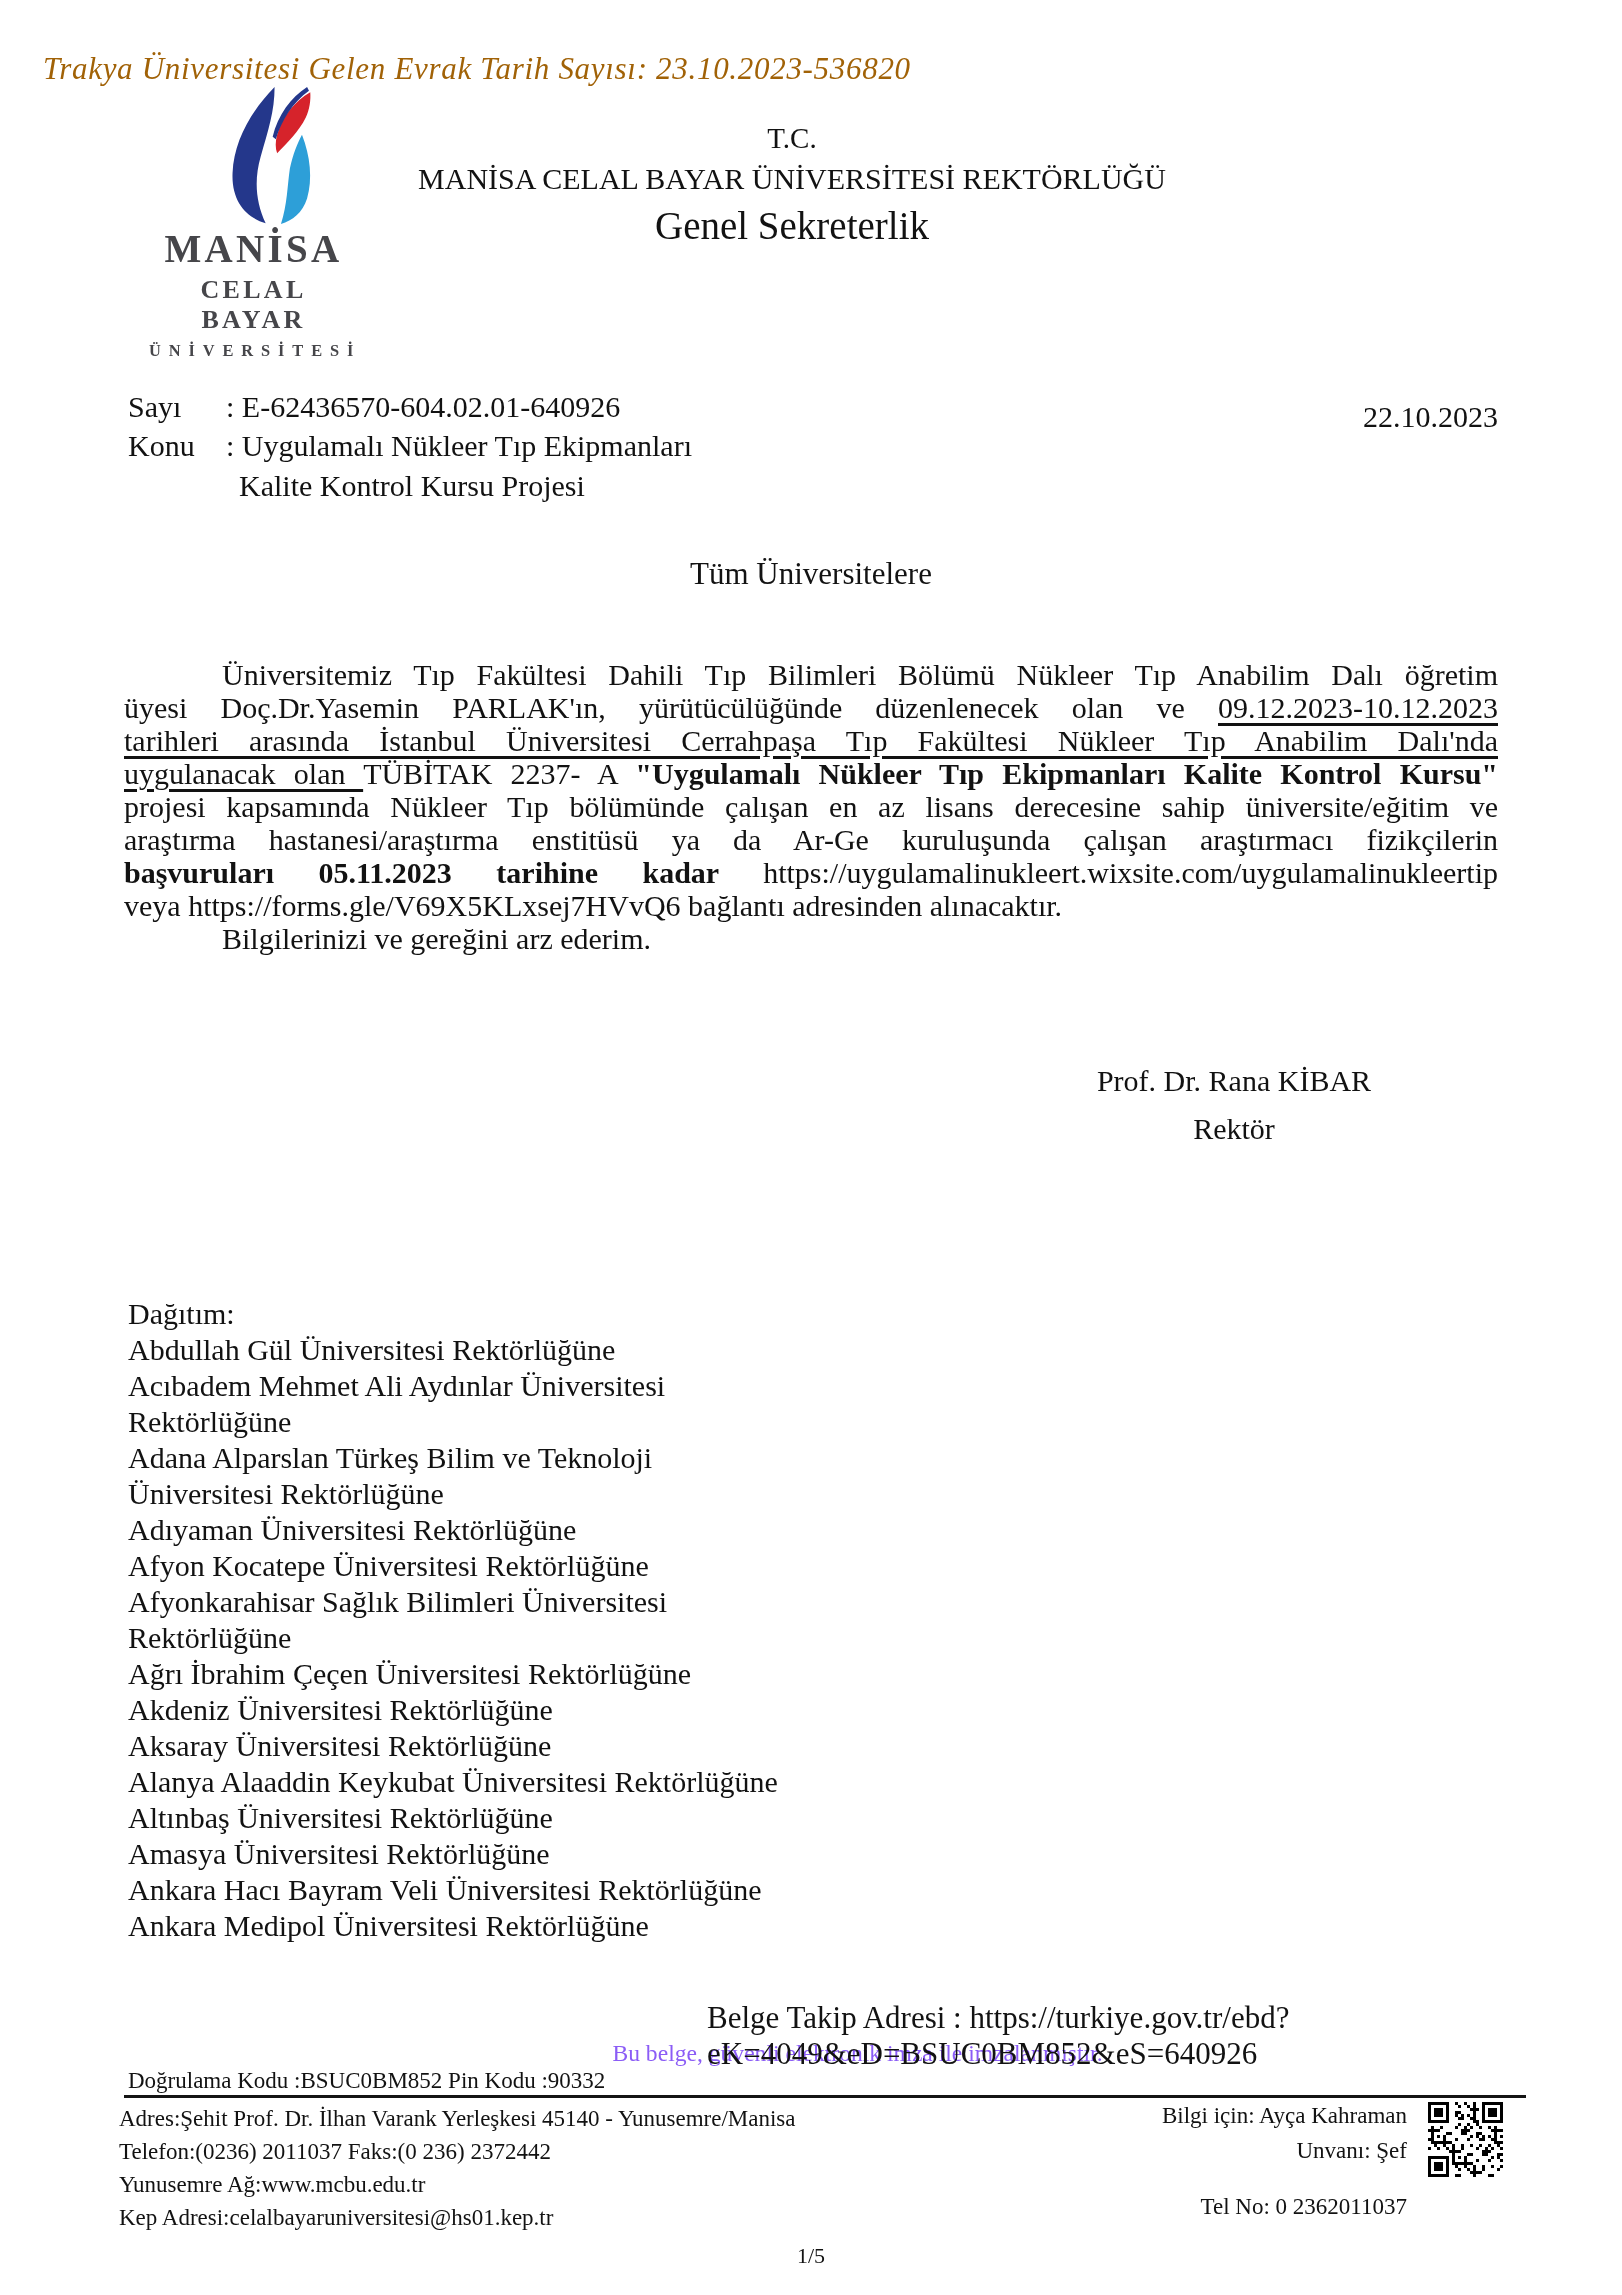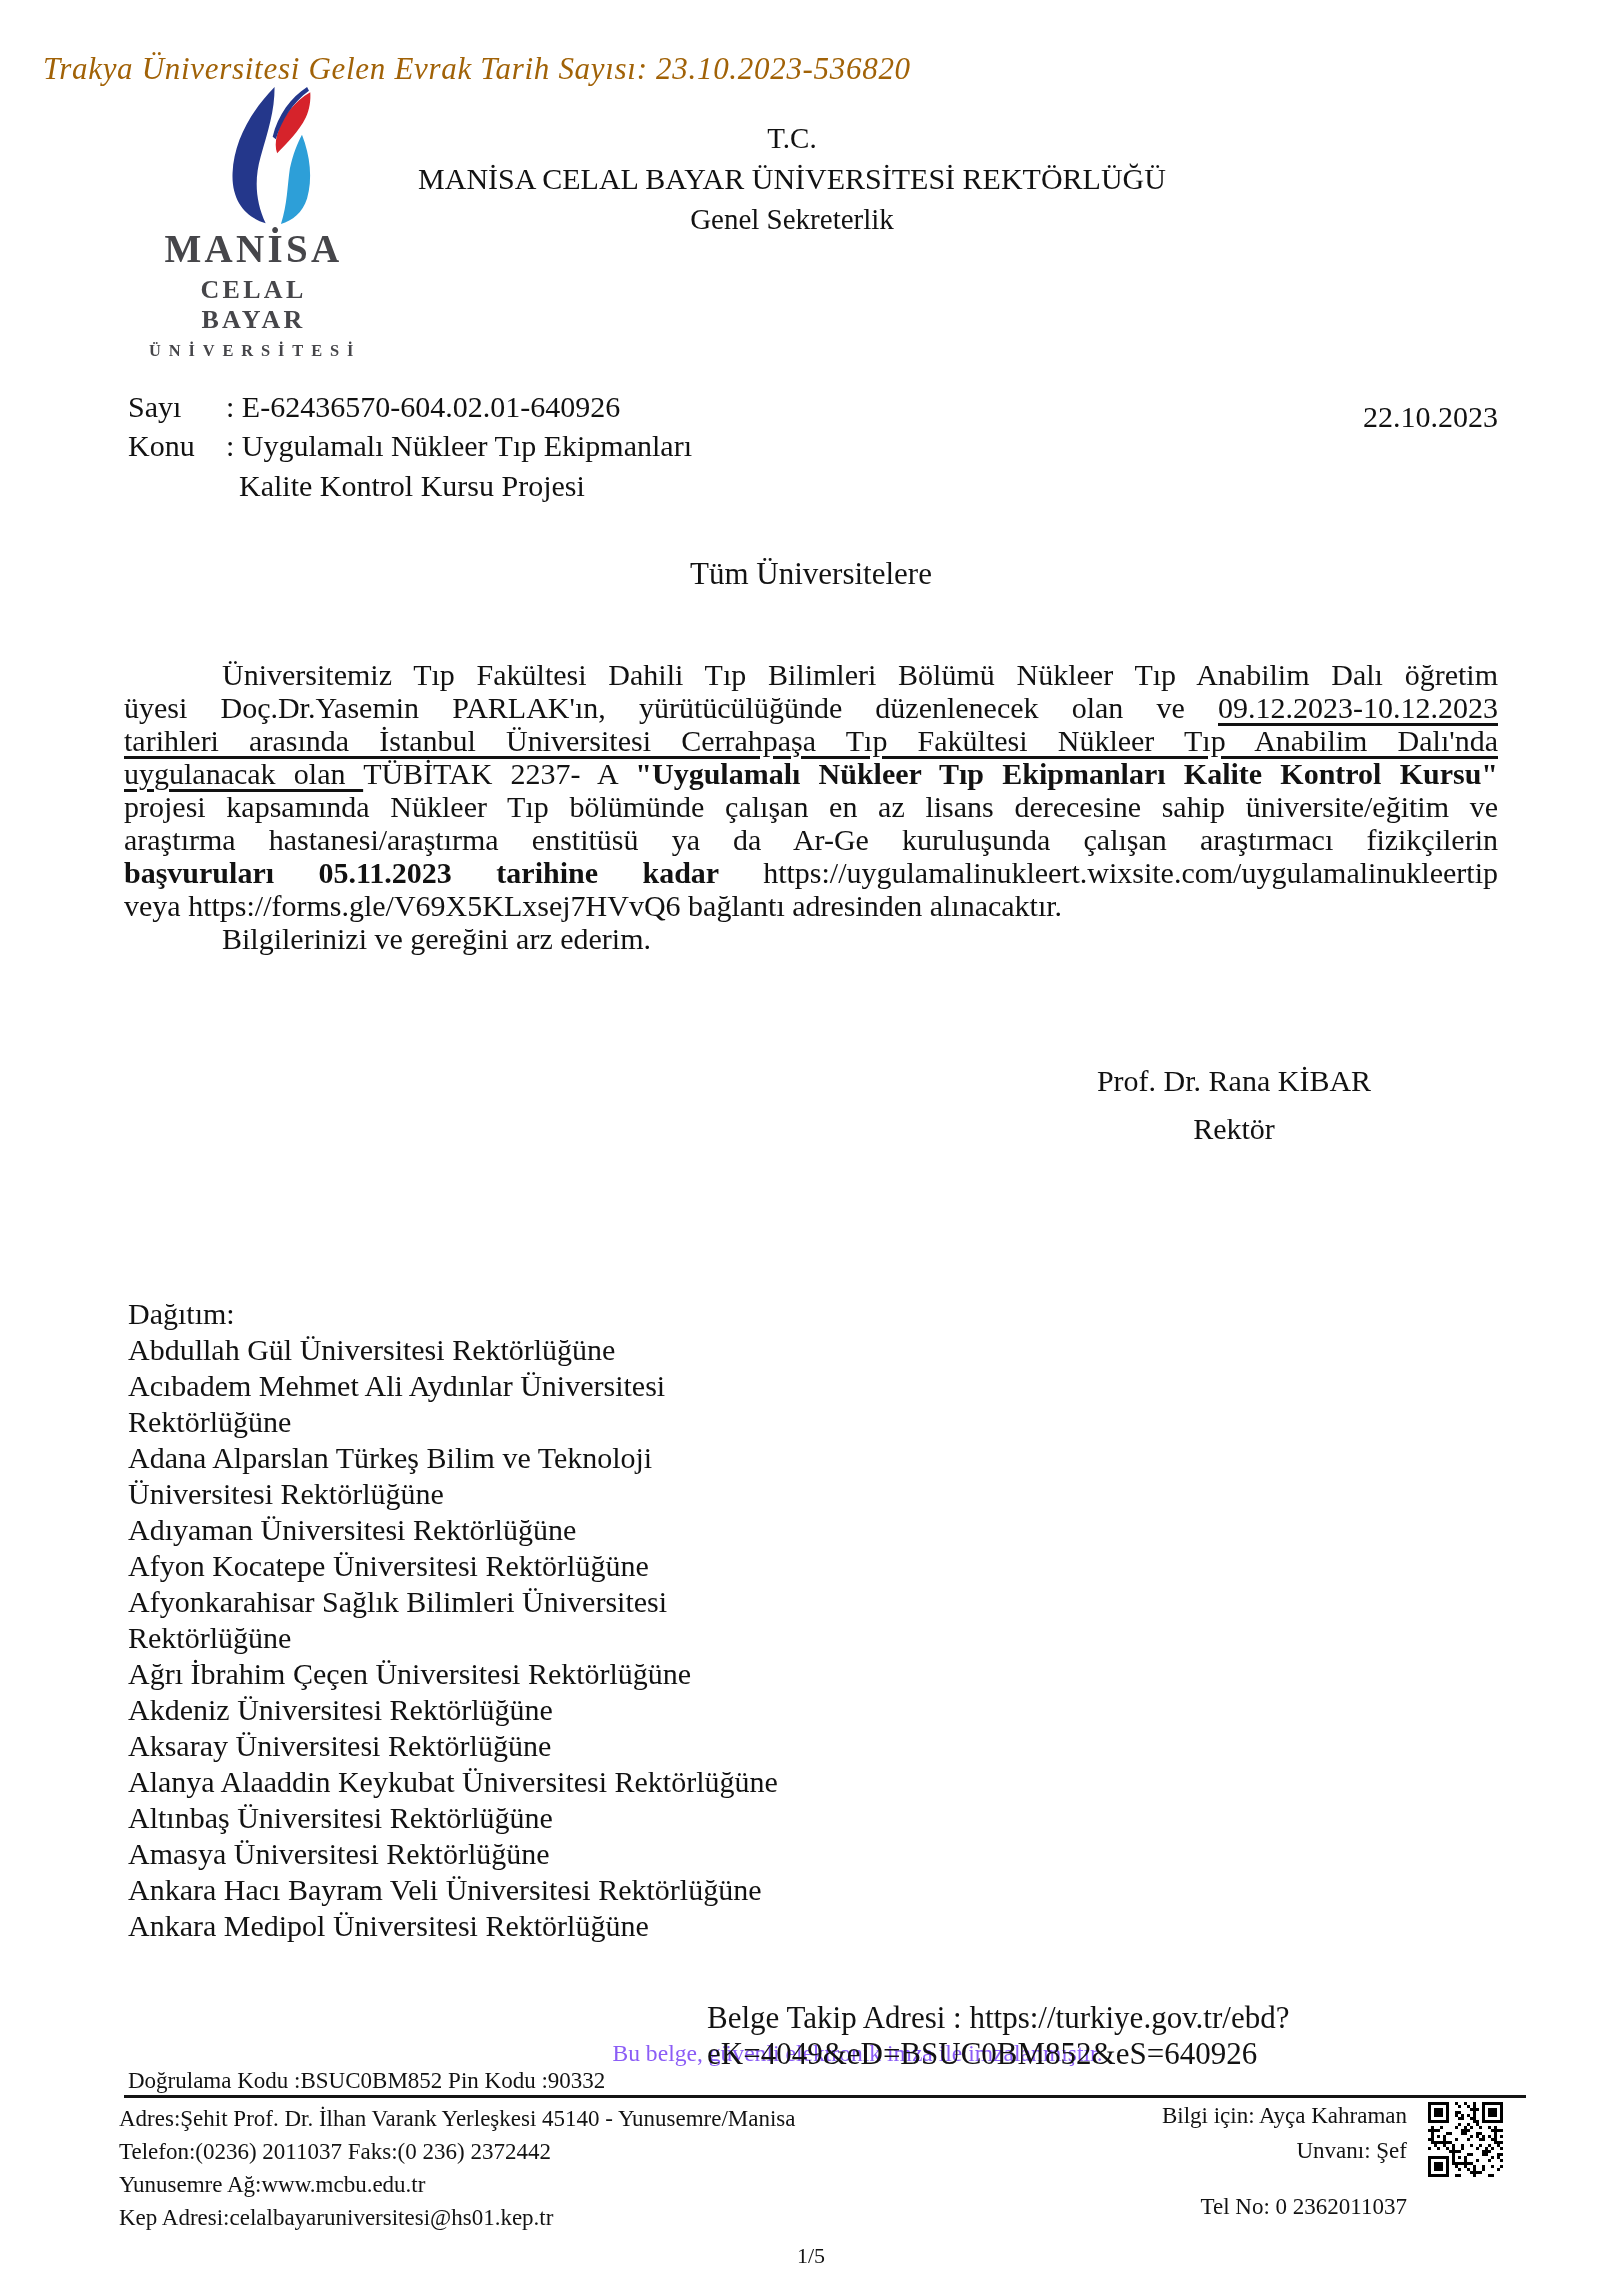--- a/index.html
+++ b/index.html
@@ -17,21 +17,21 @@
   .logo-flame{left:216px;top:86px;}
   .logo-word{left:149px;top:226px;width:209px;text-align:center;color:#46464a;}
   .logo-l1{font-size:39px;font-weight:700;letter-spacing:3.3px;}
   .logo-l2{font-size:26px;font-weight:600;letter-spacing:3.3px;margin-top:3.9px;}
   .logo-l3{font-size:16.4px;font-weight:600;letter-spacing:7.9px;margin-top:5.9px;}
 
   
   .head{left:0;width:1584px;text-align:center;}
   .head-tc{top:122px;font-size:29px;}
   .head-inst{top:162px;font-size:30px;}
-  .head-dept{top:203px;font-size:29px;text-align:center;}
+  .head-dept{top:203px;font-size:39px;text-align:center;}
 
   
   .mrow{left:128px;font-size:30px;}
   .mlabel{display:inline-block;width:98px;}
   .mrow2{left:239px;font-size:30px;}
   .doc-date{top:389px;right:124px;font-size:30px;margin-top:11px;}
 
   .recipient{left:0;width:1622px;top:556px;text-align:center;font-size:31px;}
 
   

